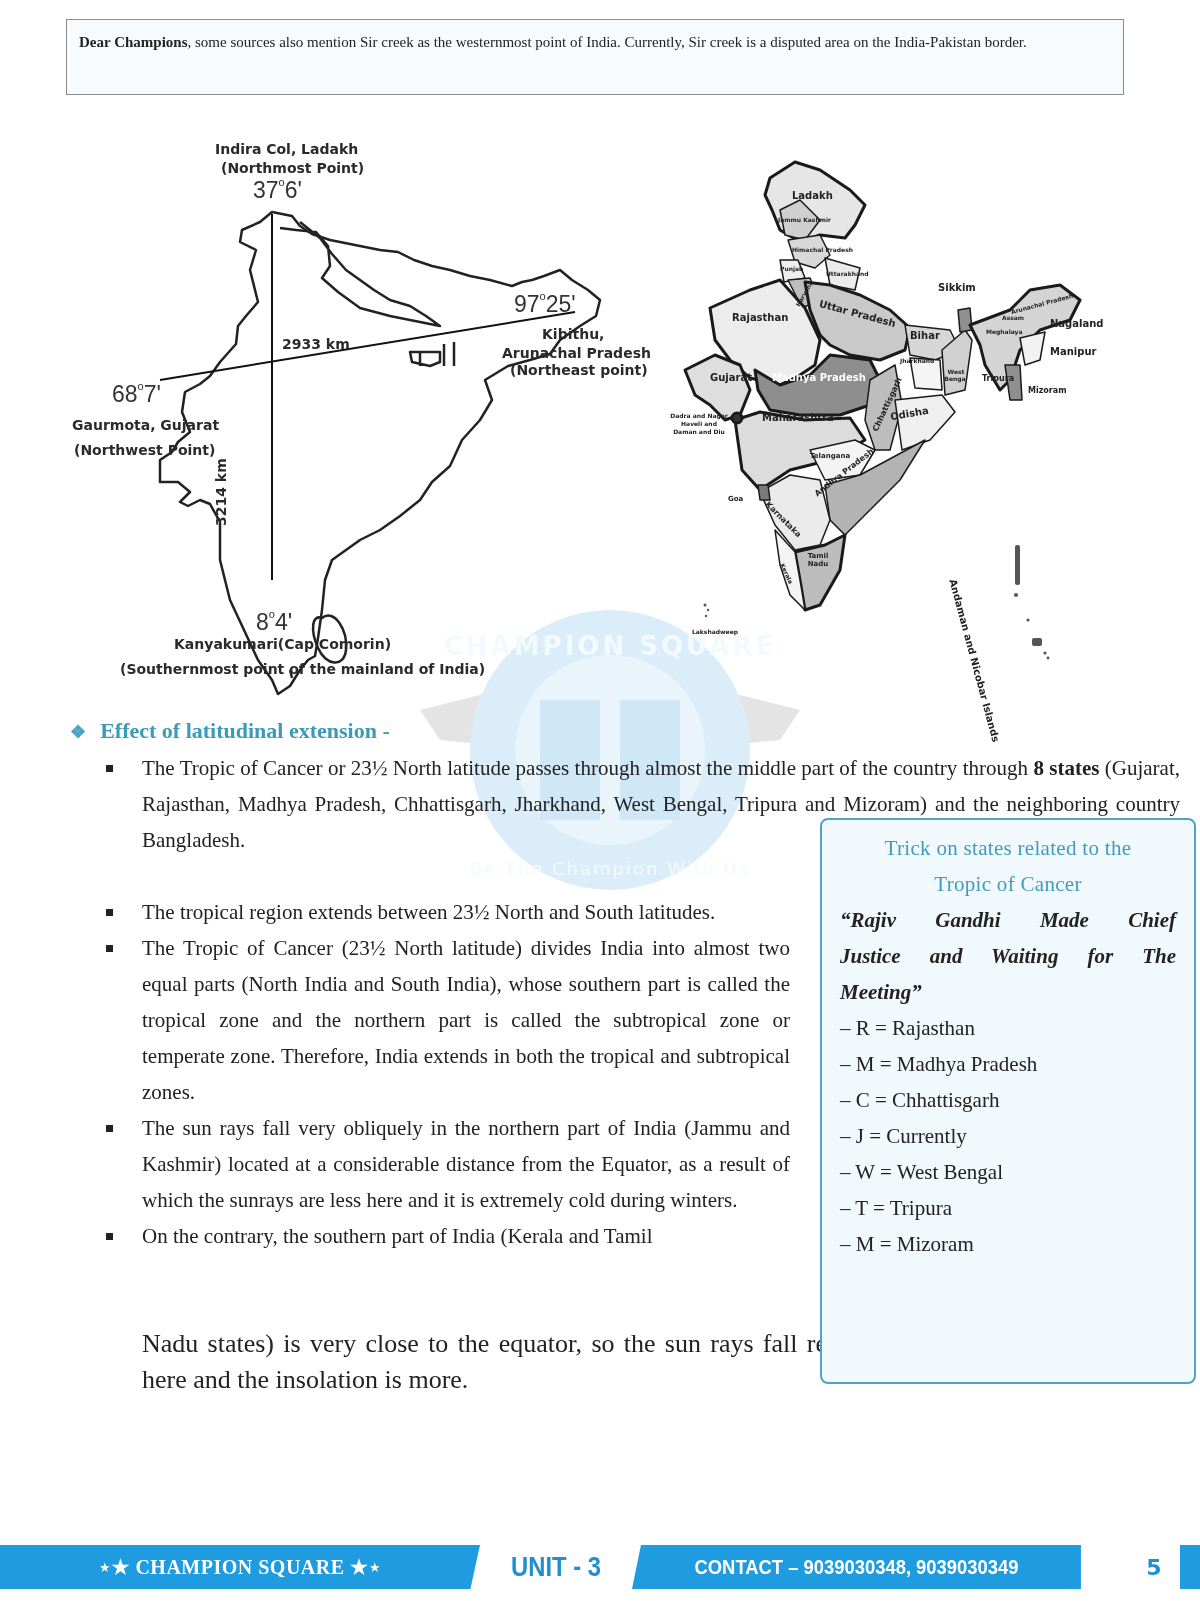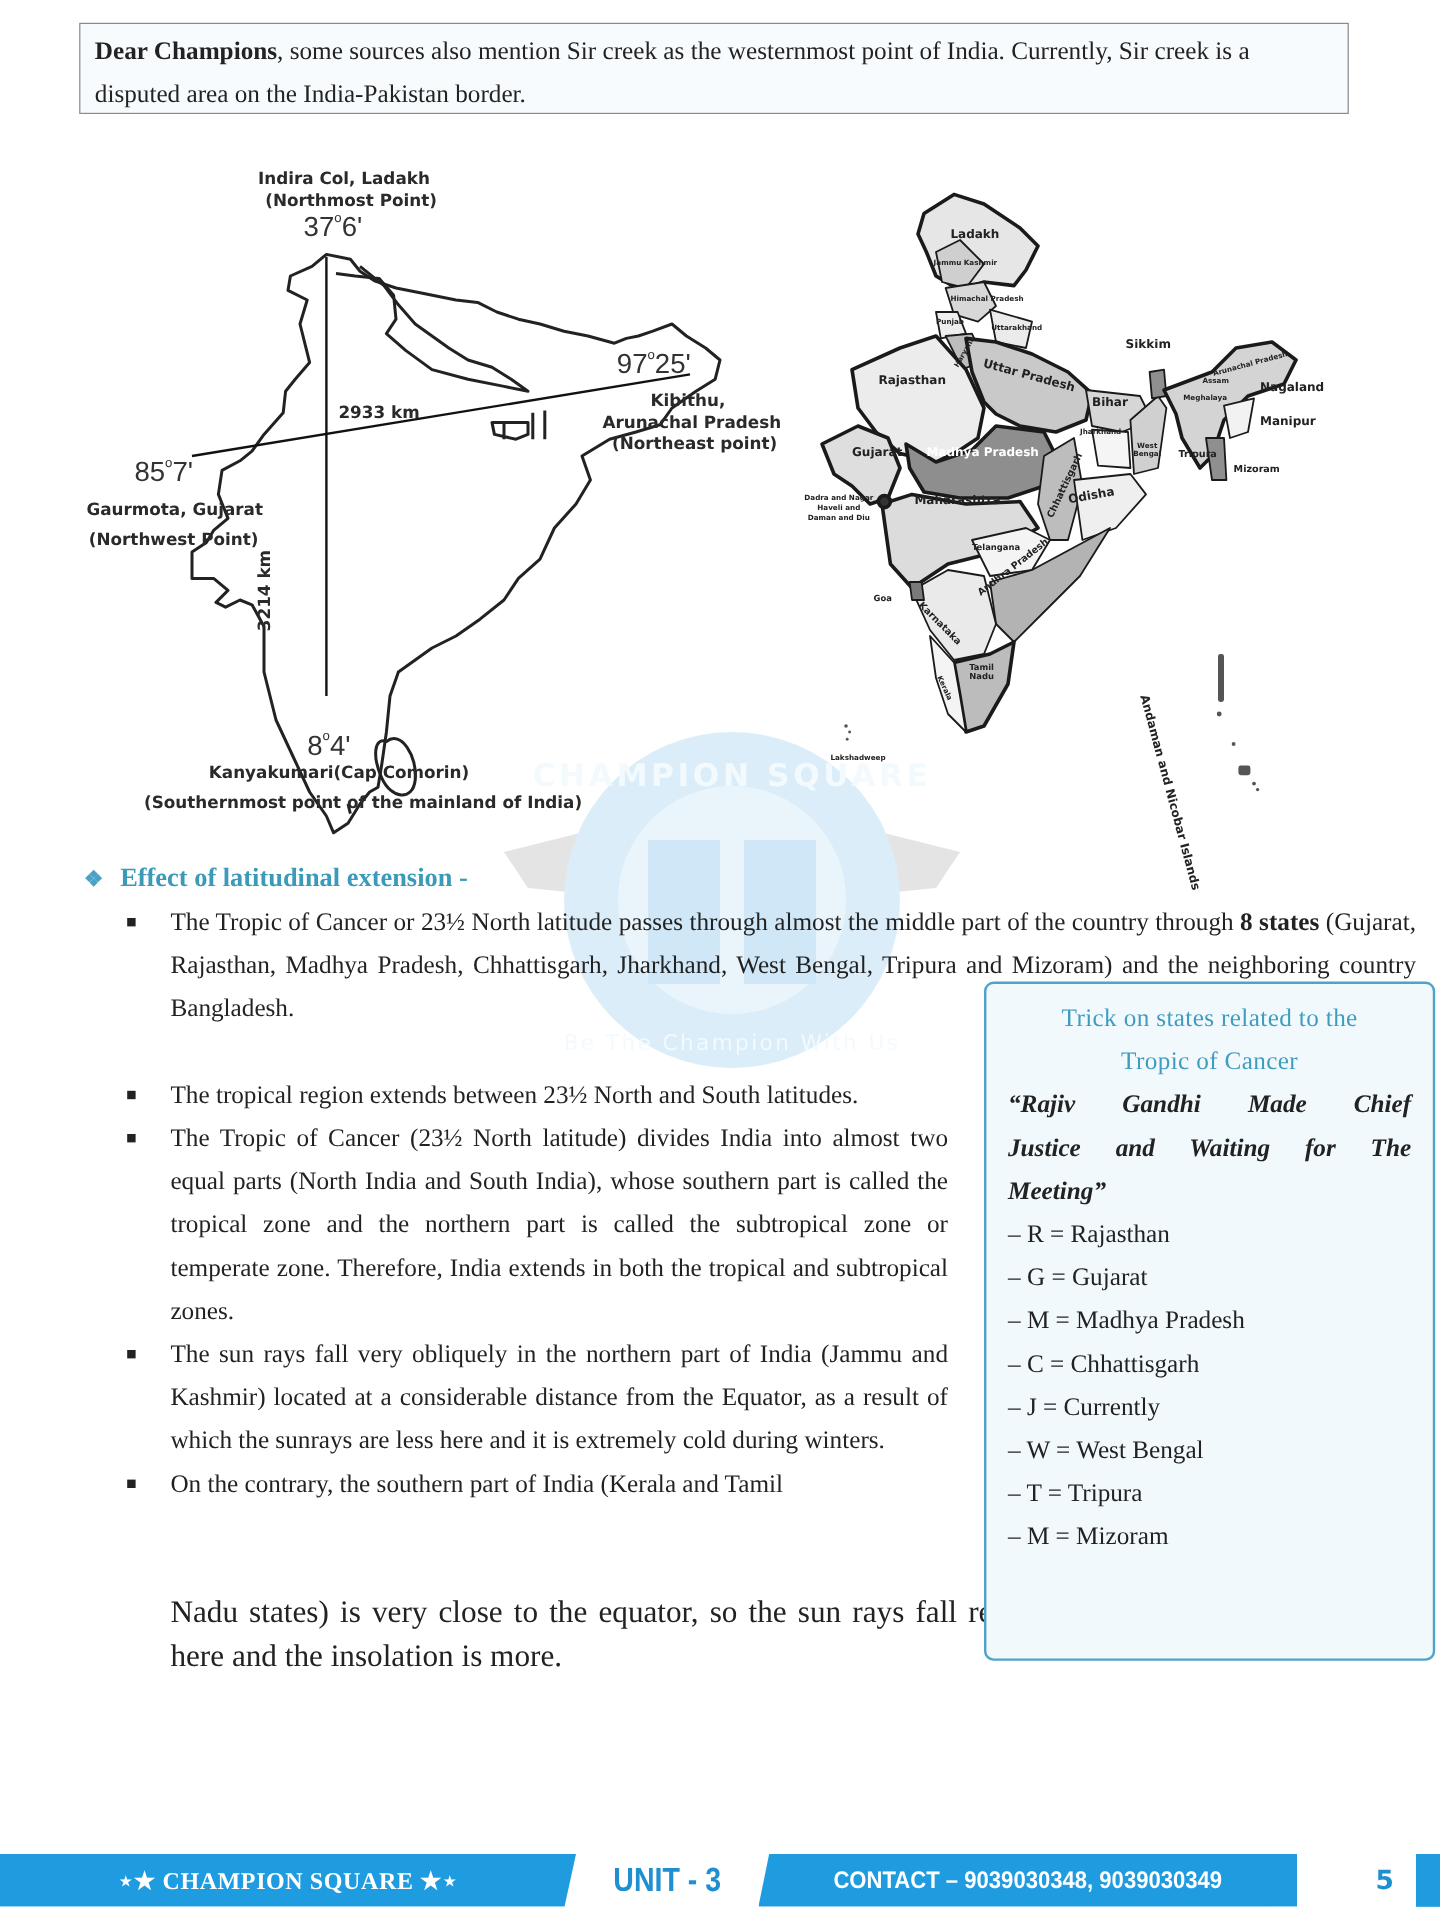--- a/index.html
+++ b/index.html
@@ -1,21 +1,21 @@
 <!DOCTYPE html>
 <html><head>
 <meta charset="utf-8">
 <style>
   html, body { margin: 0; padding: 0; background: #ffffff; }
   body { width: 1200px; height: 1601px; position: relative; overflow: hidden;
          font-family: "Liberation Serif", serif; color: #222; }
 
   .note-box { position: absolute; left: 66px; top: 19px; width: 1058px; height: 76px;
               border: 1px solid #8a8a8a; background: #f7fbfd; box-sizing: border-box;
-              padding: 4px 12px; font-size: 21px; line-height: 36px; }
+              padding: 4px 12px; font-size: 15px; line-height: 36px; }
   .note-box b { font-weight: bold; }
 
   
   .outline-map { position: absolute; left: 60px; top: 130px; width: 600px; height: 570px; }
   .map-label { position: absolute; font-family: "DejaVu Sans", sans-serif; font-weight: bold;
                font-size: 14px; color: #2a2a2a; white-space: nowrap; line-height: 18px; }
   .deg { position: absolute; font-family: "Liberation Sans", sans-serif; font-size: 23px;
          color: #333; white-space: nowrap; }
   .deg sup { font-size: 11px; vertical-align: 12px; }
 
@@ -93,21 +93,21 @@
 
   <div class="map-label" style="left:155px; top:10px;">Indira Col, Ladakh</div>
   <div class="map-label" style="left:161px; top:29px;">(Northmost Point)</div>
   <div class="deg" style="left:193px; top:46px;"><span>37</span><sup>o</sup><span>6'</span></div>
 
   <div class="deg" style="left:454px; top:160px;"><span>97</span><sup>o</sup><span>25'</span></div>
   <div class="map-label" style="left:482px; top:195px;">Kibithu,</div>
   <div class="map-label" style="left:442px; top:214px;">Arunachal Pradesh</div>
   <div class="map-label" style="left:450px; top:231px;">(Northeast point)</div>
 
-  <div class="deg" style="left:52px; top:250px;"><span>85</span><sup>o</sup><span>7'</span></div>
+  <div class="deg" style="left:52px; top:250px;"><span>68</span><sup>o</sup><span>7'</span></div>
   <div class="map-label" style="left:12px; top:286px;">Gaurmota, Gujarat</div>
   <div class="map-label" style="left:14px; top:311px;">(Northwest Point)</div>
 
   <div class="map-label" style="left:222px; top:205px;">2933 km</div>
   <div class="map-label" style="left:152px; top:296px; transform: rotate(-90deg); transform-origin: 50px 50px;">3214 km</div>
 
   <div class="deg" style="left:196px; top:478px;"><span>8</span><sup>o</sup><span>4'</span></div>
   <div class="map-label" style="left:114px; top:505px;">Kanyakumari(Cap Comorin)</div>
   <div class="map-label" style="left:60px; top:530px;">(Southernmost point of the mainland of India)</div>
 </div>
@@ -262,21 +262,20 @@
 <div style="position:absolute; left:142px; top:1326px; width:1040px; font-size:26px; line-height:36px; text-align:justify; text-align-last:left;">Nadu states) is very close to the equator, so the sun rays fall relatively perpendicularly (straight) here and the insolation is more.</div>
 
 <div class="trick-box">
   <div class="trick-title">Trick on states related to the</div>
   <div class="trick-title">Tropic of Cancer</div>
   <div class="trick-quote"><b>“Rajiv Gandhi Made Chief</b></div>
   <div class="trick-quote"><b>Justice </b><b>and</b><b> Waiting for The</b></div>
   <div class="trick-quote-last"><b>Meeting”</b></div>
   <ul class="trick-list">
     <li>– R = Rajasthan</li>
-    <li>– G = Gujarat</li>
     <li>– M = Madhya Pradesh</li>
     <li>– C = Chhattisgarh</li>
     <li>– J = Currently</li>
     <li>– W = West Bengal</li>
     <li>– T = Tripura</li>
     <li>– M = Mizoram</li>
   </ul>
 </div>
 
 <div class="footer">

